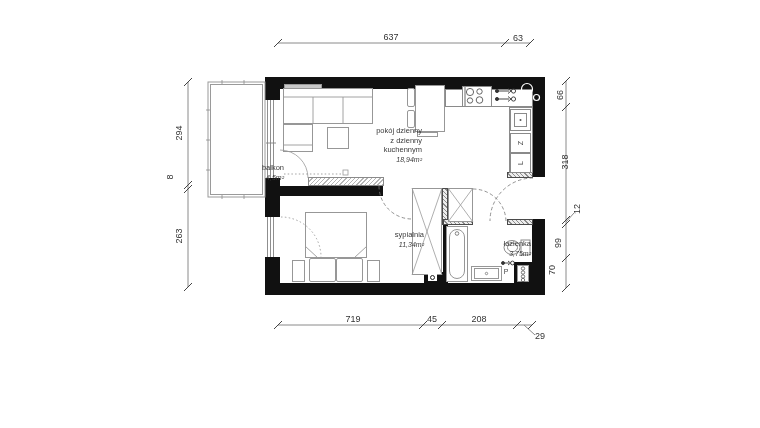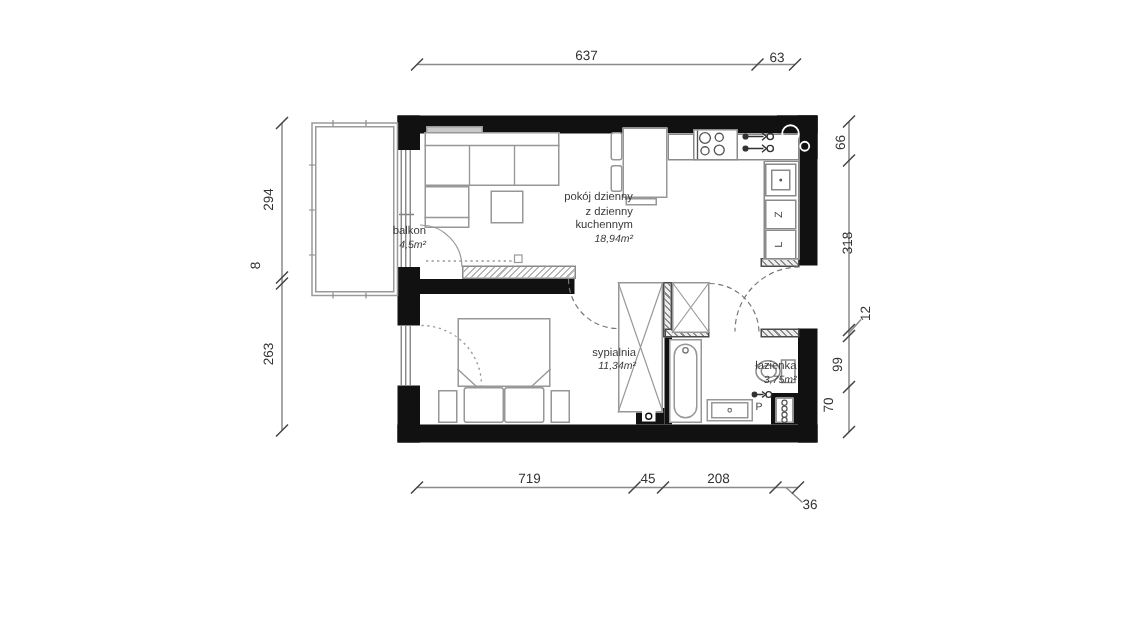--- a/index.html
+++ b/index.html
@@ -182,21 +182,21 @@
       <path d="M562 85 L570 77 M562 111 L570 103 M562 224 L570 216 M562 228 L570 220 M562 262 L570 254 M562 292 L570 284"></path>
     </g>
   </svg>
 
   <div class="dim" style="left:371px;top:32px;width:40px">637</div>
   <div class="dim" style="left:506px;top:33px;width:24px">63</div>
 
   <div class="dim" style="left:333px;top:314px;width:40px">719</div>
   <div class="dim" style="left:421px;top:314px;width:22px">45</div>
   <div class="dim" style="left:464px;top:314px;width:30px">208</div>
-  <div class="dim" style="left:530px;top:331px;width:20px">36</div>
+  <div class="dim" style="left:530px;top:331px;width:20px">29</div>
 
   <div class="dim rot" style="left:159px;top:128px;width:40px">294</div>
   <div class="dim rot" style="left:155px;top:172px;width:30px">8</div>
   <div class="dim rot" style="left:159px;top:231px;width:40px">263</div>
 
   <div class="dim rot" style="left:540px;top:90px;width:40px">66</div>
   <div class="dim rot" style="left:545px;top:157px;width:40px">318</div>
   <div class="dim rot" style="left:562px;top:204px;width:30px">12</div>
   <div class="dim rot" style="left:538px;top:238px;width:40px">99</div>
   <div class="dim rot" style="left:532px;top:265px;width:40px">70</div>
@@ -212,21 +212,21 @@
   <div class="room-label" style="left:360px;top:230px;width:64px">
     <div>sypialnia</div>
     <div class="area">11,34m²</div>
   </div>
 
   <div class="room-label" style="left:467px;top:239px;width:64px">
     <div>łazienka</div>
     <div class="area">3,75m²</div>
   </div>
 
-  <div class="room-label" style="left:210px;top:149px;width:74px">
+  <div class="room-label" style="left:210px;top:163px;width:74px">
     <div>balkon</div>
     <div class="area">4,5m²</div>
   </div>
 
   <div class="appl rot" style="left:510px;top:138px;width:21px;height:10px;line-height:10px">Z</div>
   <div class="appl rot" style="left:510px;top:158px;width:21px;height:10px;line-height:10px">L</div>
   <div class="appl" style="left:500px;top:267px;width:12px;height:9px;line-height:9px">P</div>
 
 </div>
 

